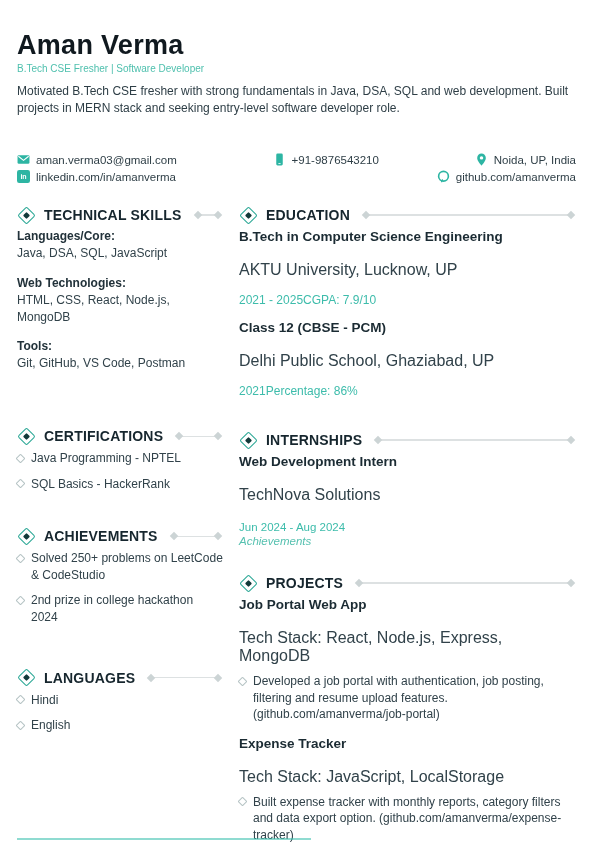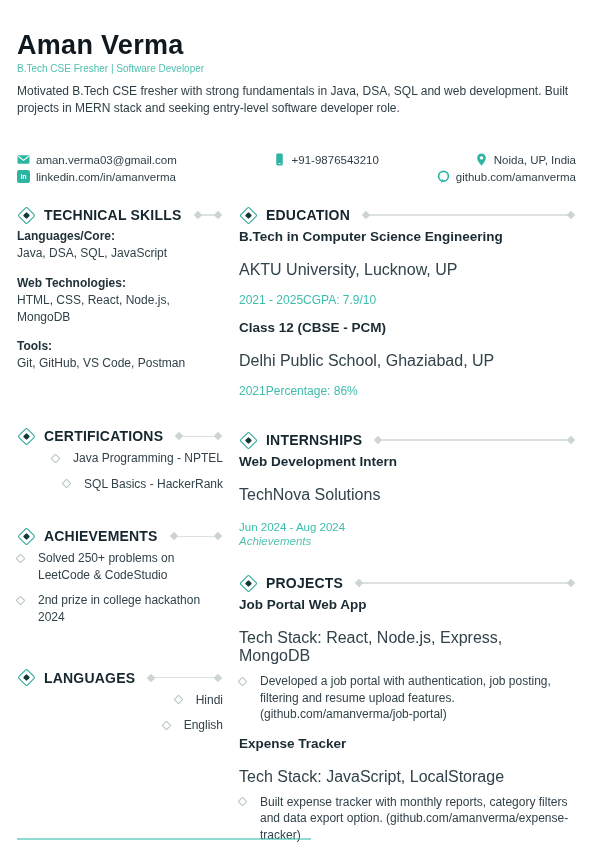--- a/index.html
+++ b/index.html
@@ -38,21 +38,21 @@
 
   
   .group{margin-bottom:14px;}
   .group-label{font-size:12px;font-weight:700;color:#22323a;margin-bottom:2px;}
   .group-value{font-size:12px;line-height:1.4;}
   .sect-cert{margin-top:56px;}
   .sect-ach{margin-top:36px;}
   .sect-lang{margin-top:44px;}
 
   
-  .bullet{display:flex;gap:14px;margin-bottom:9px;font-size:12px;line-height:1.38;justify-content:flex-end;}
+  .bullet{display:flex;gap:7px;margin-bottom:9px;font-size:12px;line-height:1.38;}
   .bullet-marker{flex:none;width:5px;height:5px;border:1.2px solid #b5c3c4;border-radius:1px;
     transform:rotate(45deg);margin-top:4.5px;}
 
   
   .edu{margin-bottom:13px;}
   .h-bold{font-size:13.5px;font-weight:700;color:#1b2b33;}
   .h-sub{font-size:16px;margin-top:17px;}
   .edu-meta{display:flex;justify-content:flex-start;font-size:12px;color:#3dbcab;margin-top:14px;}
   .sect-int{margin-top:34px;}
   .sect-proj{margin-top:28px;}

